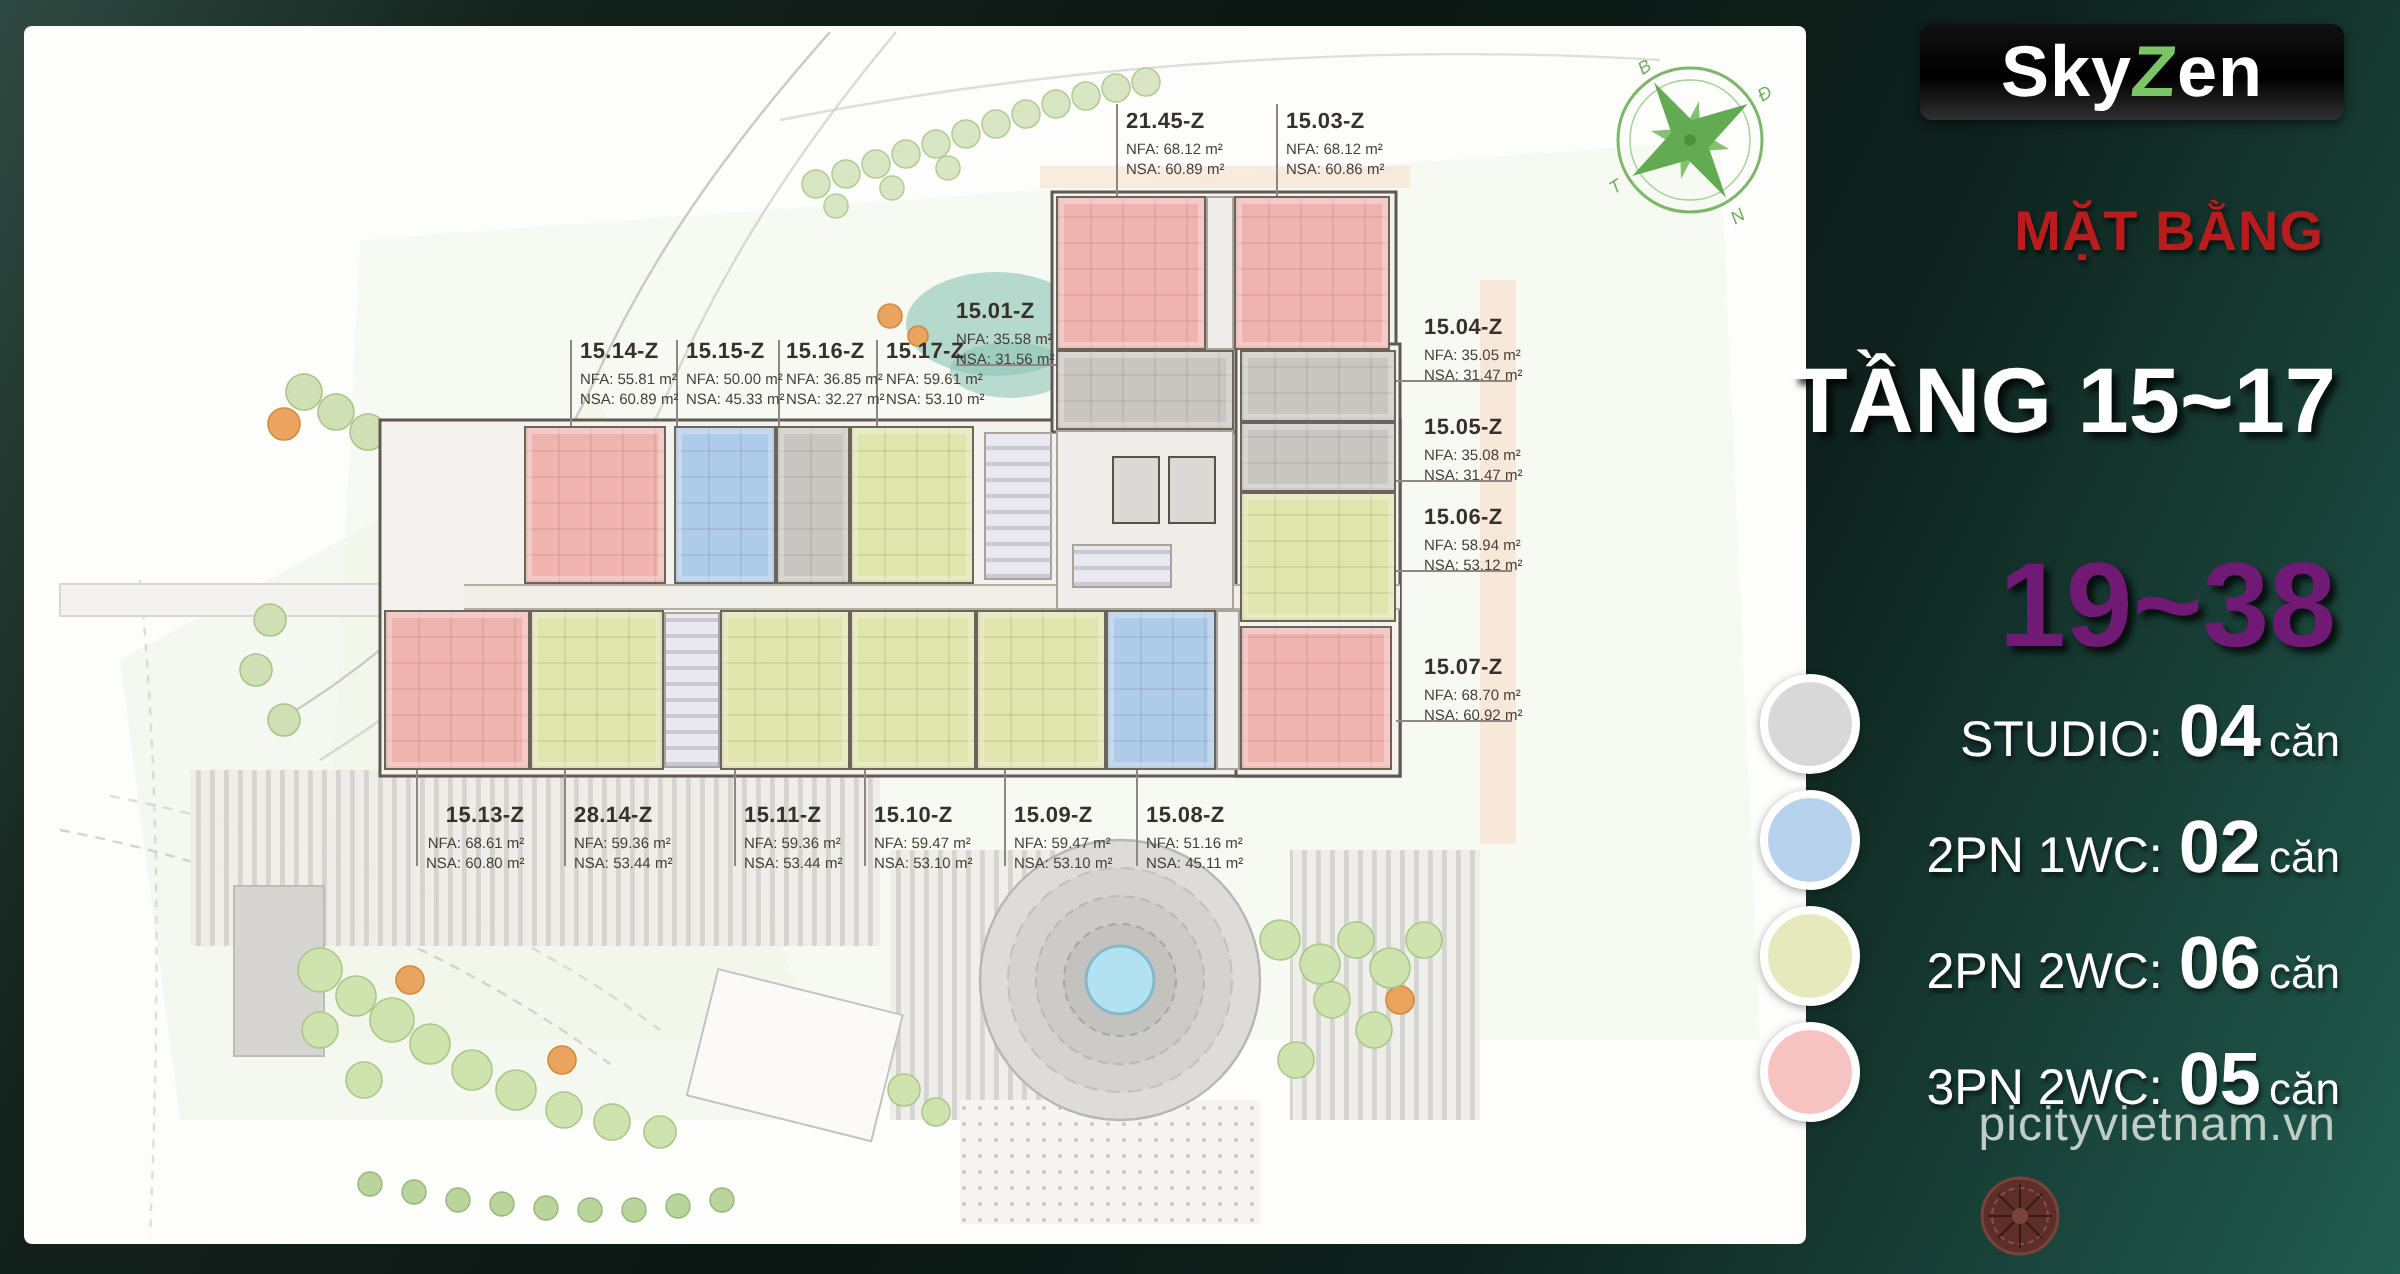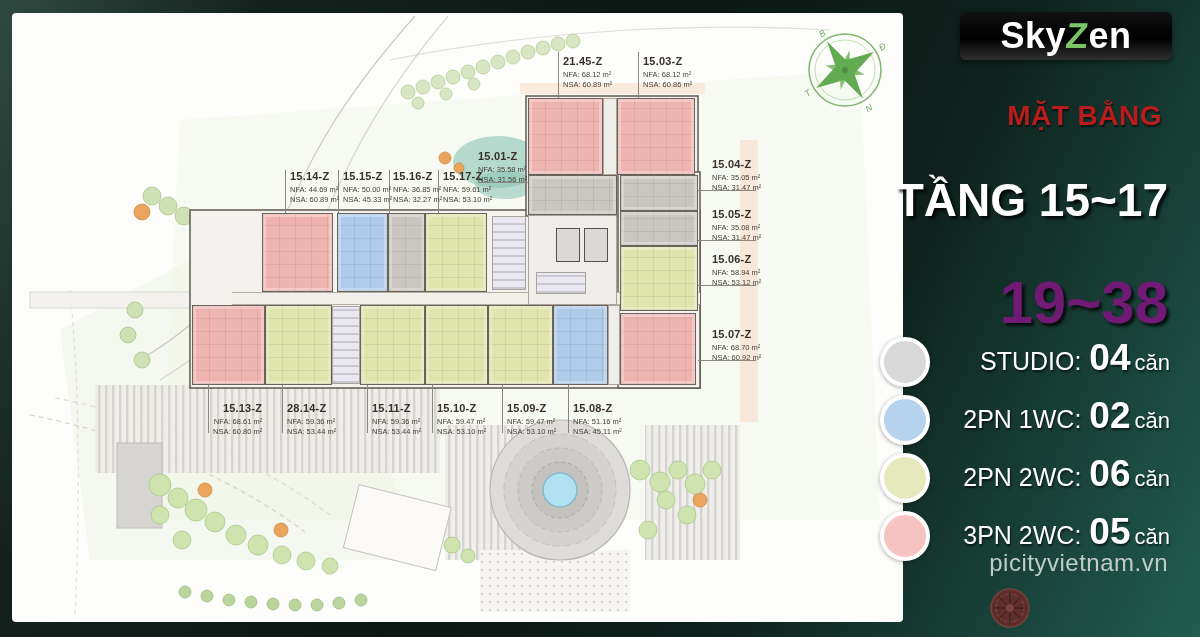--- a/index.html
+++ b/index.html
@@ -31,21 +31,21 @@
     position:absolute;left:960px;top:12px;width:212px;height:48px;z-index:10;
     background:linear-gradient(180deg,#111 0%,#000 55%,#303030 100%);
     border-radius:6px;display:flex;align-items:center;justify-content:center;
     font-size:36px;font-weight:bold;color:#fff;letter-spacing:.5px;
     box-shadow:0 2px 5px rgba(0,0,0,.5);
   }
   .logo-z{color:#7cc567;transform:skewX(-6deg);display:inline-block;}
   .h-sub{position:absolute;right:38px;top:100px;z-index:10;color:#b91c1c;font-size:28px;font-weight:bold;letter-spacing:.5px;text-shadow:1px 2px 2px rgba(0,0,0,.6);}
   .h-floors1{position:absolute;right:32px;top:173px;z-index:10;color:#fff;font-size:46px;font-weight:bold;text-shadow:3px 3px 3px rgba(0,0,0,.75);}
   .h-floors2{position:absolute;right:32px;top:268px;z-index:10;color:#701a75;font-size:60px;font-weight:bold;text-shadow:3px 3px 3px rgba(0,0,0,.75);}
-  .legend-row{position:absolute;left:880px;width:290px;height:50px;z-index:10;display:flex;align-items:flex-start;}
+  .legend-row{position:absolute;left:880px;width:290px;height:50px;z-index:10;display:flex;align-items:flex-end;}
   .legend-dot{width:42px;height:42px;border-radius:50%;border:4px solid #fff;box-sizing:content-box;box-shadow:0 1px 4px rgba(0,0,0,.35);flex:0 0 auto;}
   .legend-text{flex:1;text-align:right;color:#fff;text-shadow:1px 2px 2px rgba(0,0,0,.6);white-space:nowrap;}
   .legend-label{font-size:25px;}
   .legend-count{font-size:37px;font-weight:bold;margin:0 4px 0 8px;}
   .legend-unitword{font-size:22px;}
   .footer{position:absolute;right:32px;bottom:8px;z-index:10;display:flex;align-items:flex-start;gap:10px;flex-direction:column;}
   .website{color:#c0cdc7;font-size:24px;letter-spacing:.5px;}
 </style>
 </head>
 <body>
@@ -300,21 +300,21 @@
     <div class="leader" style="left: 208px; top: 385px; width: 1px; height: 48px;"></div>
     <div class="u-label" style="left: 213px; top: 402px; text-align: right;">
       <div class="u-title">15.13-Z</div>
       <div class="u-row">NFA: 68.61 m²</div>
       <div class="u-row">NSA: 60.80 m²</div>
     </div>
     <div class="unit" style="left: 262px; top: 213px; width: 71px; height: 79px; background-color: rgb(240, 180, 176);"></div>
     <div class="leader" style="left: 285px; top: 170px; width: 1px; height: 43px;"></div>
     <div class="u-label" style="left: 290px; top: 170px;">
       <div class="u-title">15.14-Z</div>
-      <div class="u-row">NFA: 44.69 m²</div>
+      <div class="u-row">NFA: 55.81 m²</div>
       <div class="u-row">NSA: 60.89 m²</div>
     </div>
     <div class="unit" style="left: 337px; top: 213px; width: 51px; height: 79px; background-color: rgb(174, 203, 233);"></div>
     <div class="leader" style="left: 338px; top: 170px; width: 1px; height: 43px;"></div>
     <div class="u-label" style="left: 343px; top: 170px;">
       <div class="u-title">15.15-Z</div>
       <div class="u-row">NFA: 50.00 m²</div>
       <div class="u-row">NSA: 45.33 m²</div>
     </div>
     <div class="unit" style="left: 388px; top: 213px; width: 37px; height: 79px; background-color: rgb(201, 198, 194);"></div>

